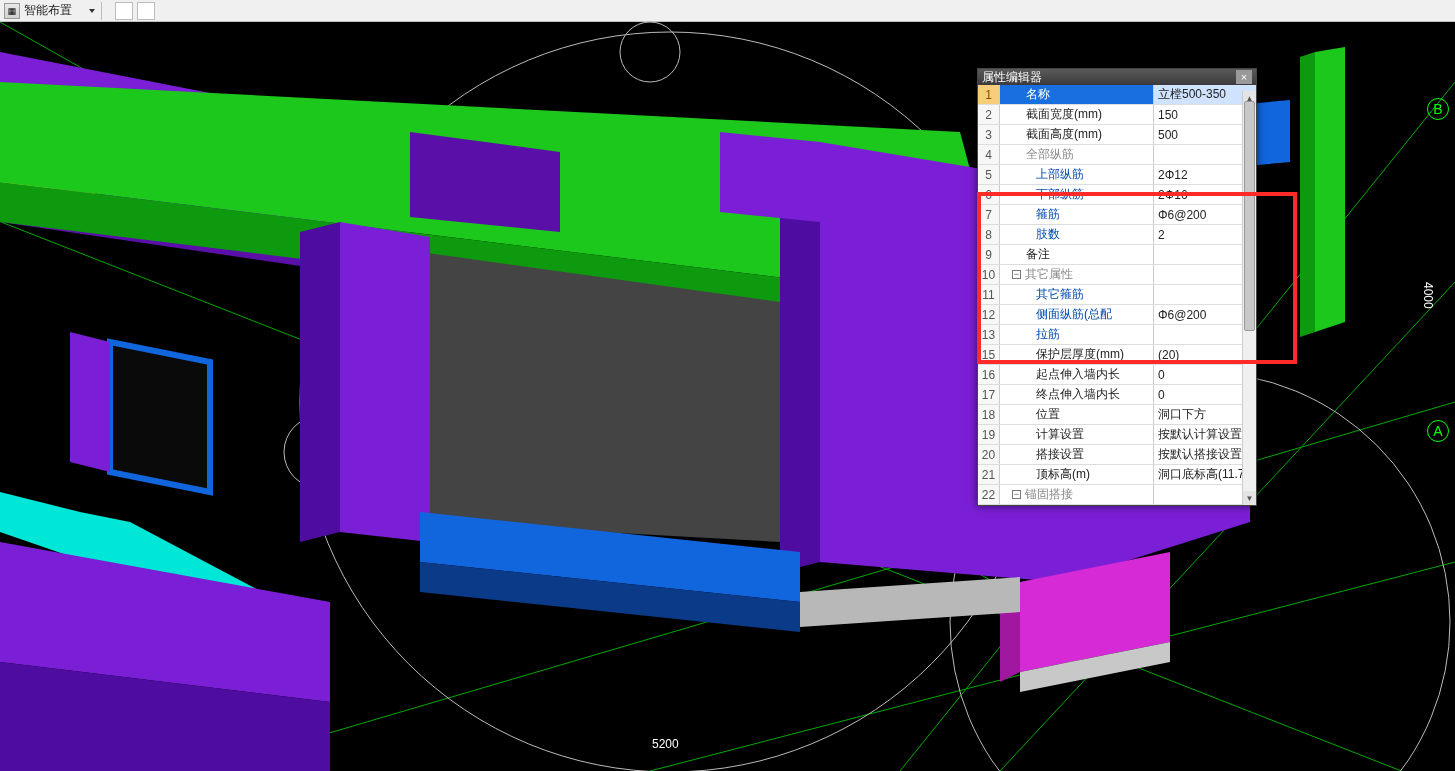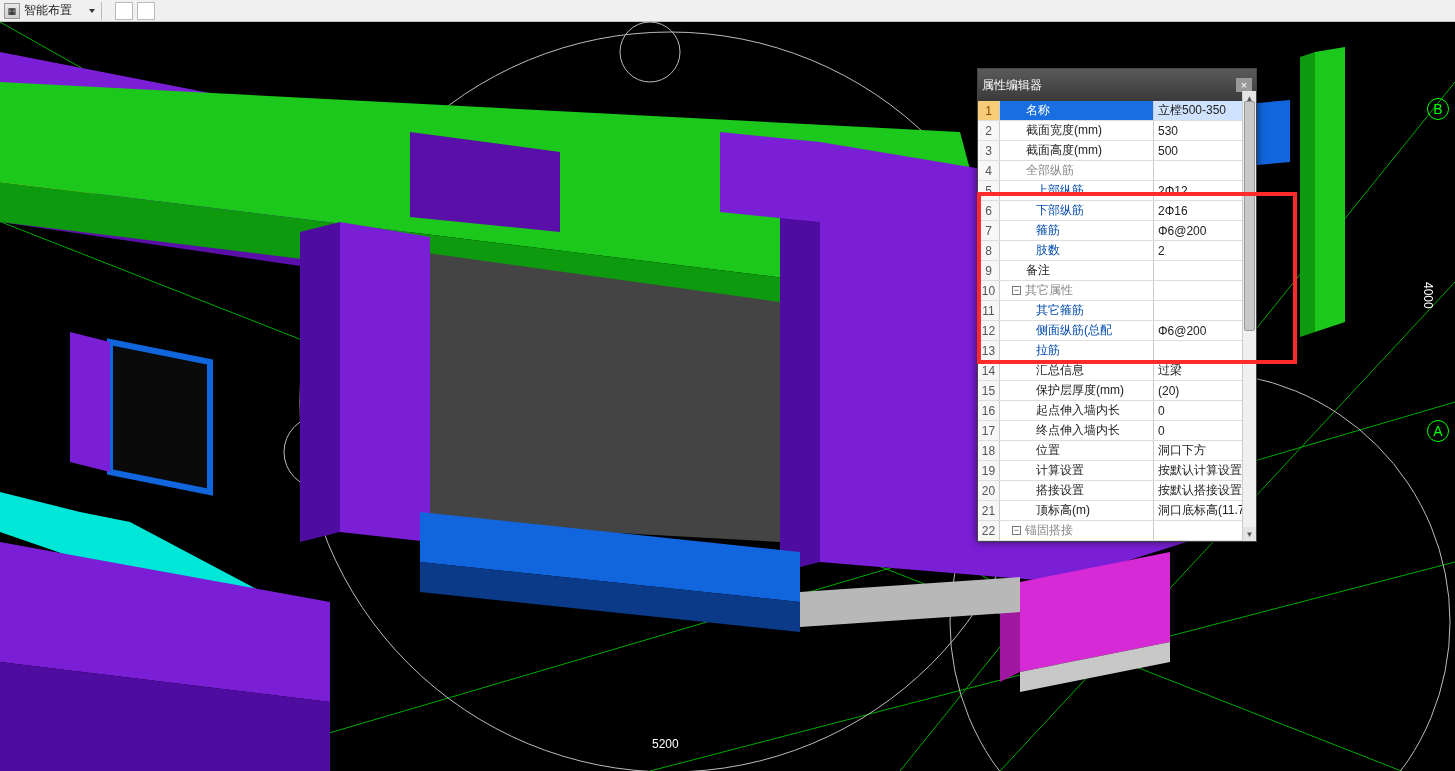--- a/index.html
+++ b/index.html
@@ -51,21 +51,21 @@
   .prop-panel {
     position: absolute;
     left: 977px; top: 46px;
     width: 280px;
     background: #fff;
     border: 1px solid #444;
     box-shadow: 0 0 8px rgba(0,0,0,.6);
     font-size: 12px;
   }
   .prop-title {
-    height: 32px;
+    height: 16px;
     background: linear-gradient(#5a5a5a,#3a3a3a);
     color: #fff;
     display:flex; align-items:center; justify-content:space-between;
     padding: 0 4px;
   }
   .prop-close {
     width: 16px; height: 14px;
     background: #999; color:#fff;
     display:flex; align-items:center; justify-content:center;
     font-size: 11px; line-height: 1;
@@ -239,21 +239,21 @@
           <div class="c-name indent-1">
             <span>名称</span>
           </div>
           <div class="c-val">立樘500-350</div>
         </div>
         <div class="prop-row">
           <div class="c-num">2</div>
           <div class="c-name black indent-1">
             <span>截面宽度(mm)</span>
           </div>
-          <div class="c-val">530</div>
+          <div class="c-val">150</div>
         </div>
         <div class="prop-row">
           <div class="c-num">3</div>
           <div class="c-name black indent-1">
             <span>截面高度(mm)</span>
           </div>
           <div class="c-val">500</div>
         </div>
         <div class="prop-row">
           <div class="c-num">4</div>
@@ -318,27 +318,20 @@
             <span>侧面纵筋(总配</span>
           </div>
           <div class="c-val">Φ6@200</div>
         </div>
         <div class="prop-row">
           <div class="c-num">13</div>
           <div class="c-name indent-2">
             <span>拉筋</span>
           </div>
           <div class="c-val"></div>
-        </div>
-        <div class="prop-row">
-          <div class="c-num">14</div>
-          <div class="c-name black indent-2">
-            <span>汇总信息</span>
-          </div>
-          <div class="c-val">过梁</div>
         </div>
         <div class="prop-row">
           <div class="c-num">15</div>
           <div class="c-name black indent-2">
             <span>保护层厚度(mm)</span>
           </div>
           <div class="c-val">(20)</div>
         </div>
         <div class="prop-row">
           <div class="c-num">16</div>

